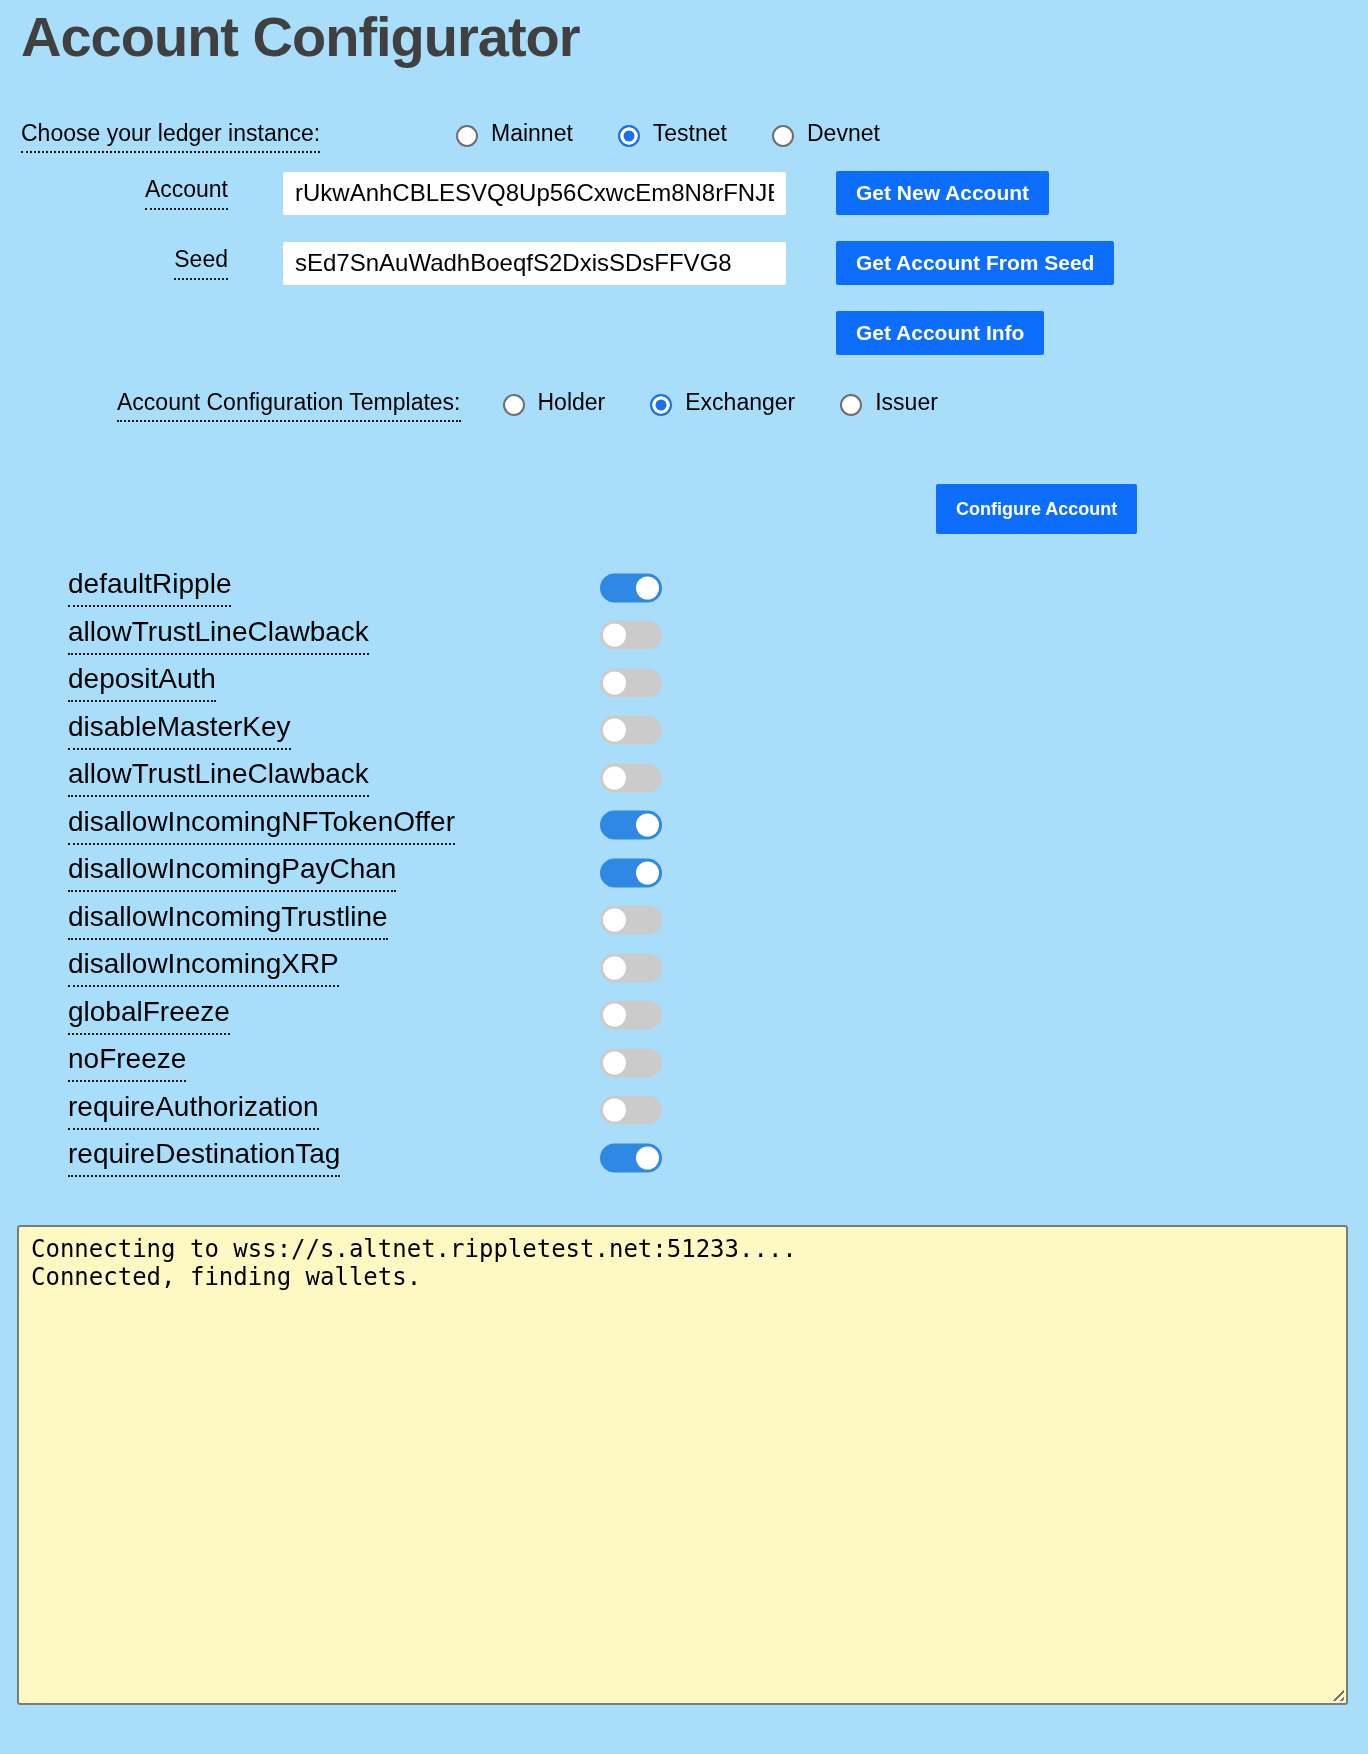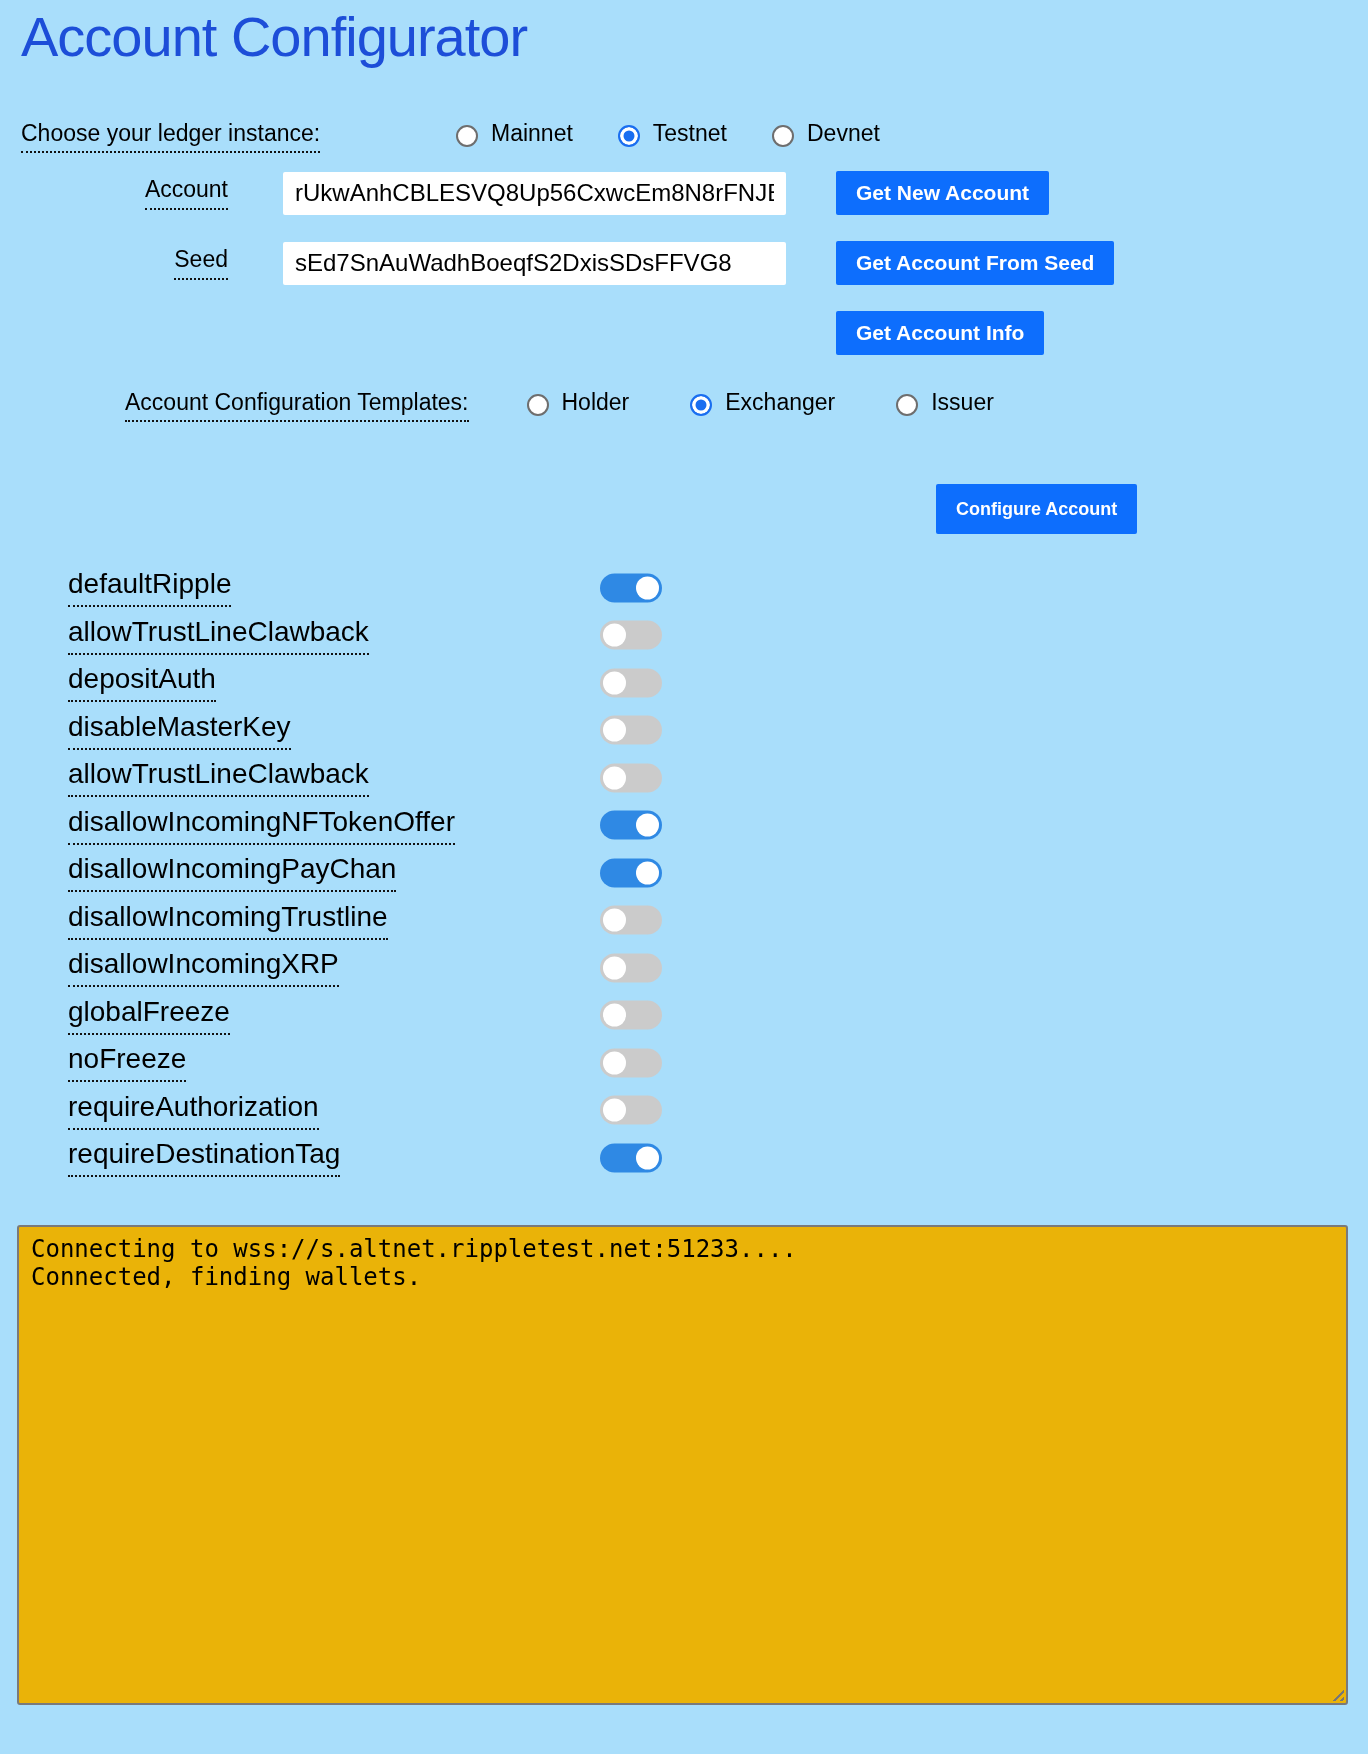--- a/index.html
+++ b/index.html
@@ -1,20 +1,20 @@
 <!DOCTYPE html>
 <html><head>
 <meta charset="utf-8">
 <style>
   html,body{margin:0;padding:0;}
   body{font-family:"Liberation Sans",sans-serif;overflow:hidden;}
   #app{position:relative;width:1368px;height:1754px;background:#a9defb;}
 
-  h1{position:absolute;top:4px;left:21px;margin:0;font-size:56px;font-weight:normal;
-     letter-spacing:-1px;color:#1d4ed8;}
+  h1{position:absolute;top:4px;left:21px;margin:0;font-size:56px;font-weight:bold;
+     letter-spacing:-1px;color:#404040;}
 
   .row{position:absolute;display:flex;align-items:center;}
   .dotted{border-bottom:2px dotted #111;padding-bottom:5px;}
 
   .lbl{font-size:23px;color:#000;}
 
   
   #ledger-row{top:112px;left:21px;height:42px;}
   #ledger-row .group-label{width:435px;}
   .radio-opt{display:flex;align-items:flex-end;margin-right:45px;}
@@ -28,39 +28,39 @@
   #seed-row{top:241px;left:21px;height:44px;}
   .field-label{width:207px;text-align:right;display:flex;justify-content:flex-end;}
   .text-input{margin-left:55px;width:503px;height:43px;border:none;background:#fff;
       font-size:24px;font-family:"Liberation Sans",sans-serif;padding:0 12px;
       box-sizing:border-box;border-radius:2px;color:#000;}
   .btn{margin-left:50px;background:#0d6efd;color:#fff;border:none;border-radius:2px;
       font-family:"Liberation Sans",sans-serif;font-size:21px;font-weight:600;
       padding:9px 20px;height:44px;cursor:pointer;white-space:nowrap;}
 
   #info-row{top:311px;left:786px;}
-  #template-row{top:381px;left:125px;height:42px;gap:16px;}
+  #template-row{top:381px;left:117px;height:42px;}
   #template-row .group-label{margin-right:42px;}
   #configure-row{top:484px;left:936px;}
   #configure-row .btn{height:50px;font-size:18px;}
 
   
   #flags{position:absolute;top:564px;left:0;width:100%;}
   .flag-row{position:relative;height:47.5px;display:flex;align-items:center;padding-left:68px;}
   .flag-label{font-size:28px;}
   .toggle{position:absolute;left:600px;top:50%;transform:translateY(-50%);
       width:62px;height:29px;border-radius:15px;background:#cbcbcb;cursor:pointer;}
   .toggle .knob{position:absolute;top:3px;left:3px;width:23px;height:23px;border-radius:50%;
       background:#fff;}
   .toggle[data-state="on"]{background:#2f89e4;}
   .toggle[data-state="on"] .knob{left:auto;right:3px;}
 
   
   #log-wrap{position:absolute;top:1225px;left:17px;width:1331px;height:480px;}
-  #log{width:100%;height:100%;box-sizing:border-box;resize:none;background:#eab308;
+  #log{width:100%;height:100%;box-sizing:border-box;resize:none;background:#fef9c3;
       border:2px solid #7a7a7a;border-radius:3px;padding:8px 12px;
       font-family:"DejaVu Sans Mono","Liberation Mono",monospace;font-size:24px;
       line-height:1.17;color:#000;}
   .resize-handle{position:absolute;right:4px;bottom:4px;width:15px;height:15px;
       background:repeating-linear-gradient(135deg,transparent 0 3px,#777 3px 5px);
       clip-path:polygon(100% 0,0 100%,100% 100%);pointer-events:none;}
 </style>
 </head>
 <body>
 

